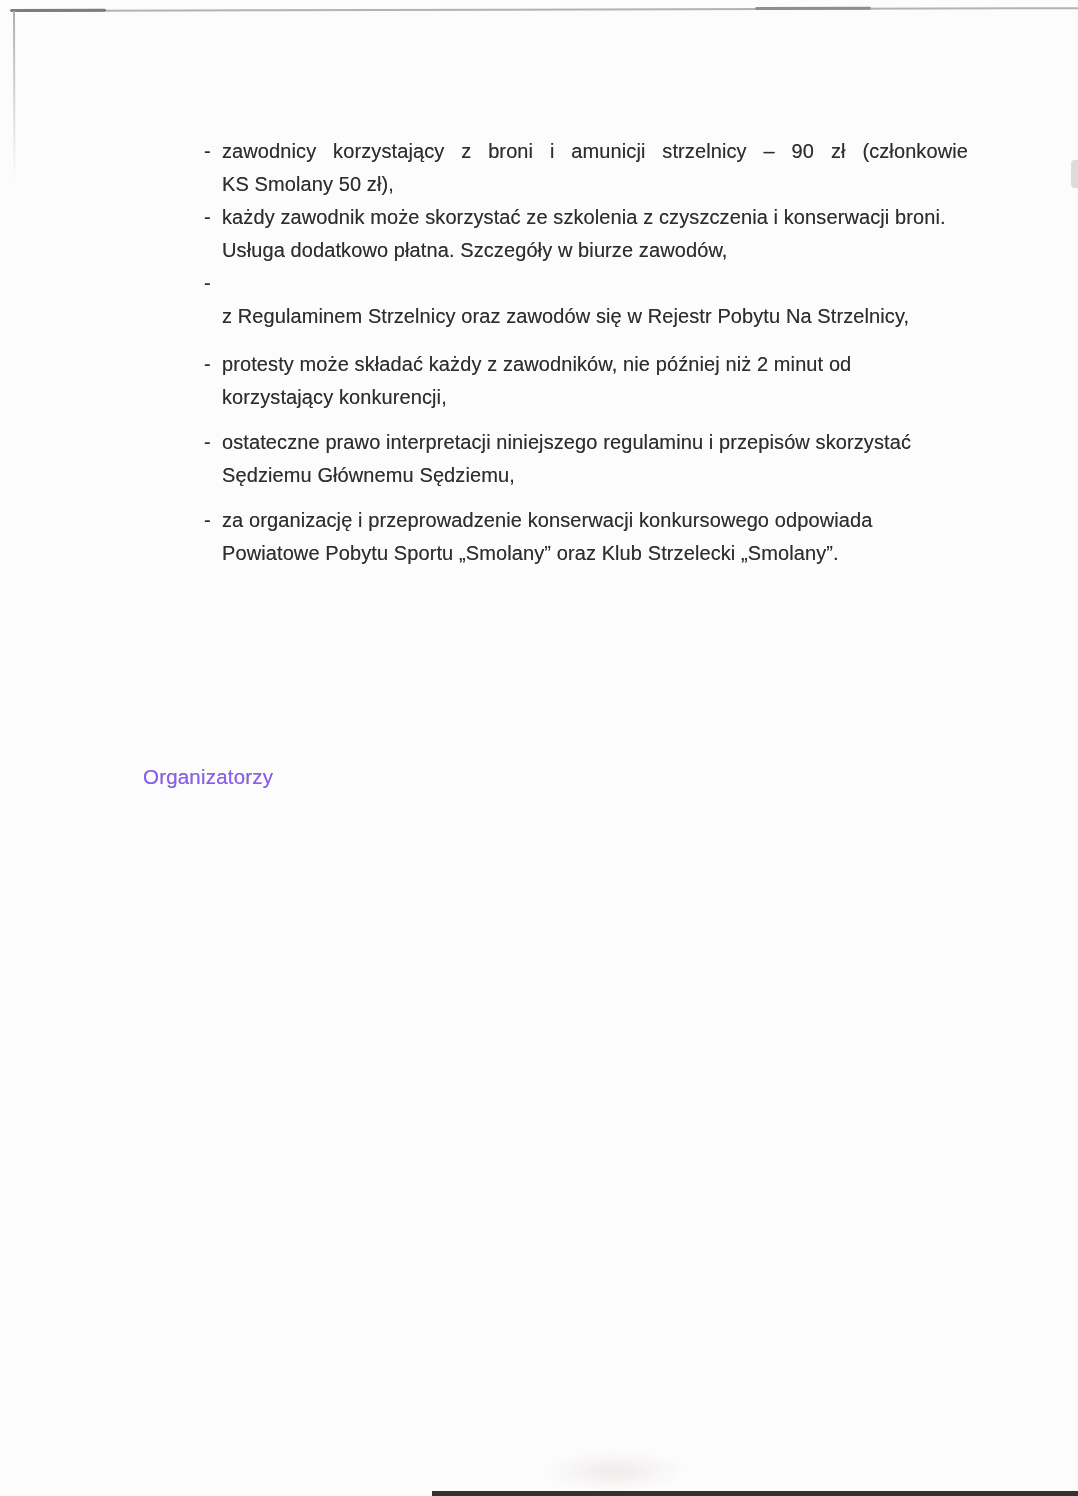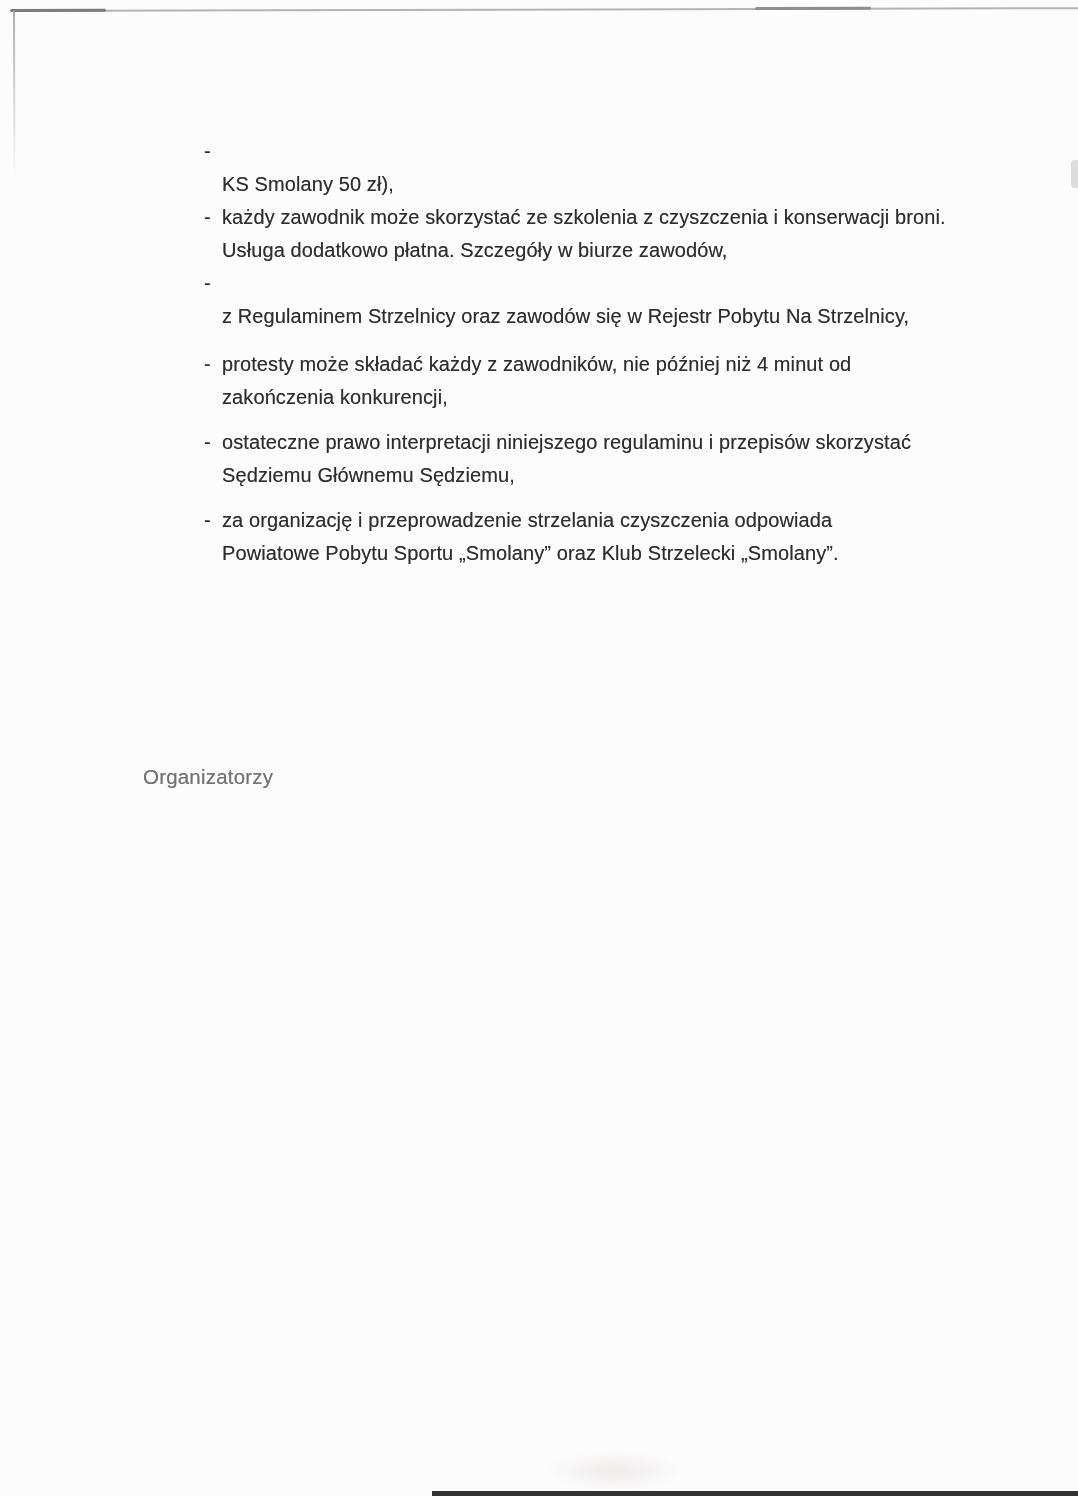--- a/index.html
+++ b/index.html
@@ -67,21 +67,21 @@
     white-space: normal;
     text-align: justify;
     text-align-last: justify;
   }
   .dash {
     position: absolute; left: -18px; top: 0;
     line-height: 33px;
   }
   .signature {
     position: absolute; left: 143px; top: 765px;
-    color: #737373;
+    color: #8b5cf6;
     font-size: 20.5px;
     letter-spacing: 0.2px;
     text-shadow: 0 0 0.5px rgba(51,51,51,0.5);
   }
 </style>
 </head>
 <body>
 
 <div class="page">
 
@@ -93,20 +93,21 @@
   </div>
   <div class="scan-right-mark"></div>
   <div class="scan-smudge"></div>
   <div class="scan-bottom-bar"></div>
 
   <div class="bullet-list">
 
     <div class="item item-1">
       <div class="line justify">
         <span class="dash">-</span>
+        <span>zawodnicy korzystający z broni i amunicji strzelnicy – 90 zł (członkowie</span>
       </div>
       <div class="line">KS Smolany 50 zł),</div>
     </div>
 
     <div class="item item-2">
       <div class="line">
         <span class="dash">-</span>
         <span>każdy zawodnik może skorzystać ze szkolenia z czyszczenia i konserwacji broni.</span>
       </div>
       <div class="line">Usługa dodatkowo płatna. Szczegóły w biurze zawodów,</div>
@@ -115,37 +116,37 @@
     <div class="item item-3">
       <div class="line justify">
         <span class="dash">-</span>
       </div>
       <div class="line">z Regulaminem Strzelnicy oraz zawodów się w Rejestr Pobytu Na Strzelnicy,</div>
     </div>
 
     <div class="item item-4">
       <div class="line">
         <span class="dash">-</span>
-        <span>protesty może składać każdy z zawodników, nie później niż 4 minut od</span>
+        <span>protesty może składać każdy z zawodników, nie później niż 2 minut od</span>
       </div>
-      <div class="line">zakończenia konkurencji,</div>
+      <div class="line">korzystający konkurencji,</div>
     </div>
 
     <div class="item item-5">
       <div class="line">
         <span class="dash">-</span>
         <span>ostateczne prawo interpretacji niniejszego regulaminu i przepisów skorzystać</span>
       </div>
       <div class="line">Sędziemu Głównemu Sędziemu,</div>
     </div>
 
     <div class="item item-6">
       <div class="line">
         <span class="dash">-</span>
-        <span>za organizację i przeprowadzenie strzelania czyszczenia odpowiada</span>
+        <span>za organizację i przeprowadzenie konserwacji konkursowego odpowiada</span>
       </div>
       <div class="line">Powiatowe Pobytu Sportu „Smolany” oraz Klub Strzelecki „Smolany”.</div>
     </div>
 
   </div>
 
   <div class="signature">Organizatorzy</div>
 
 </div>
 

